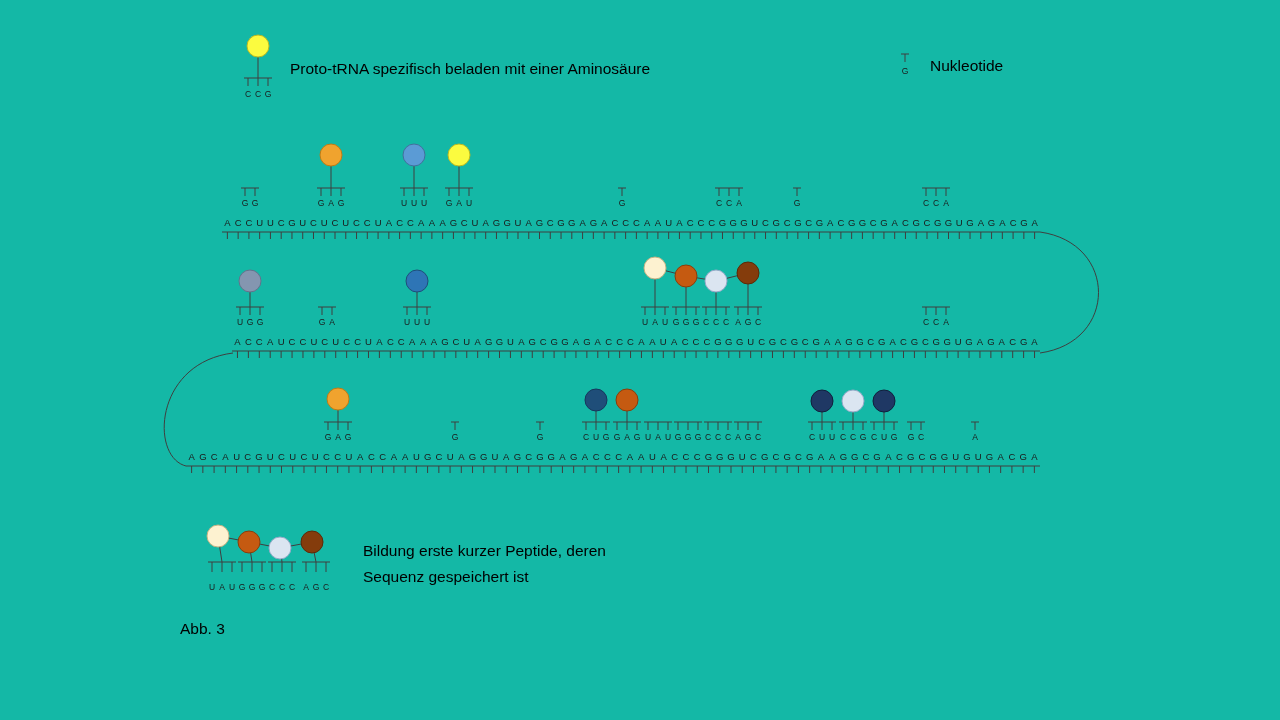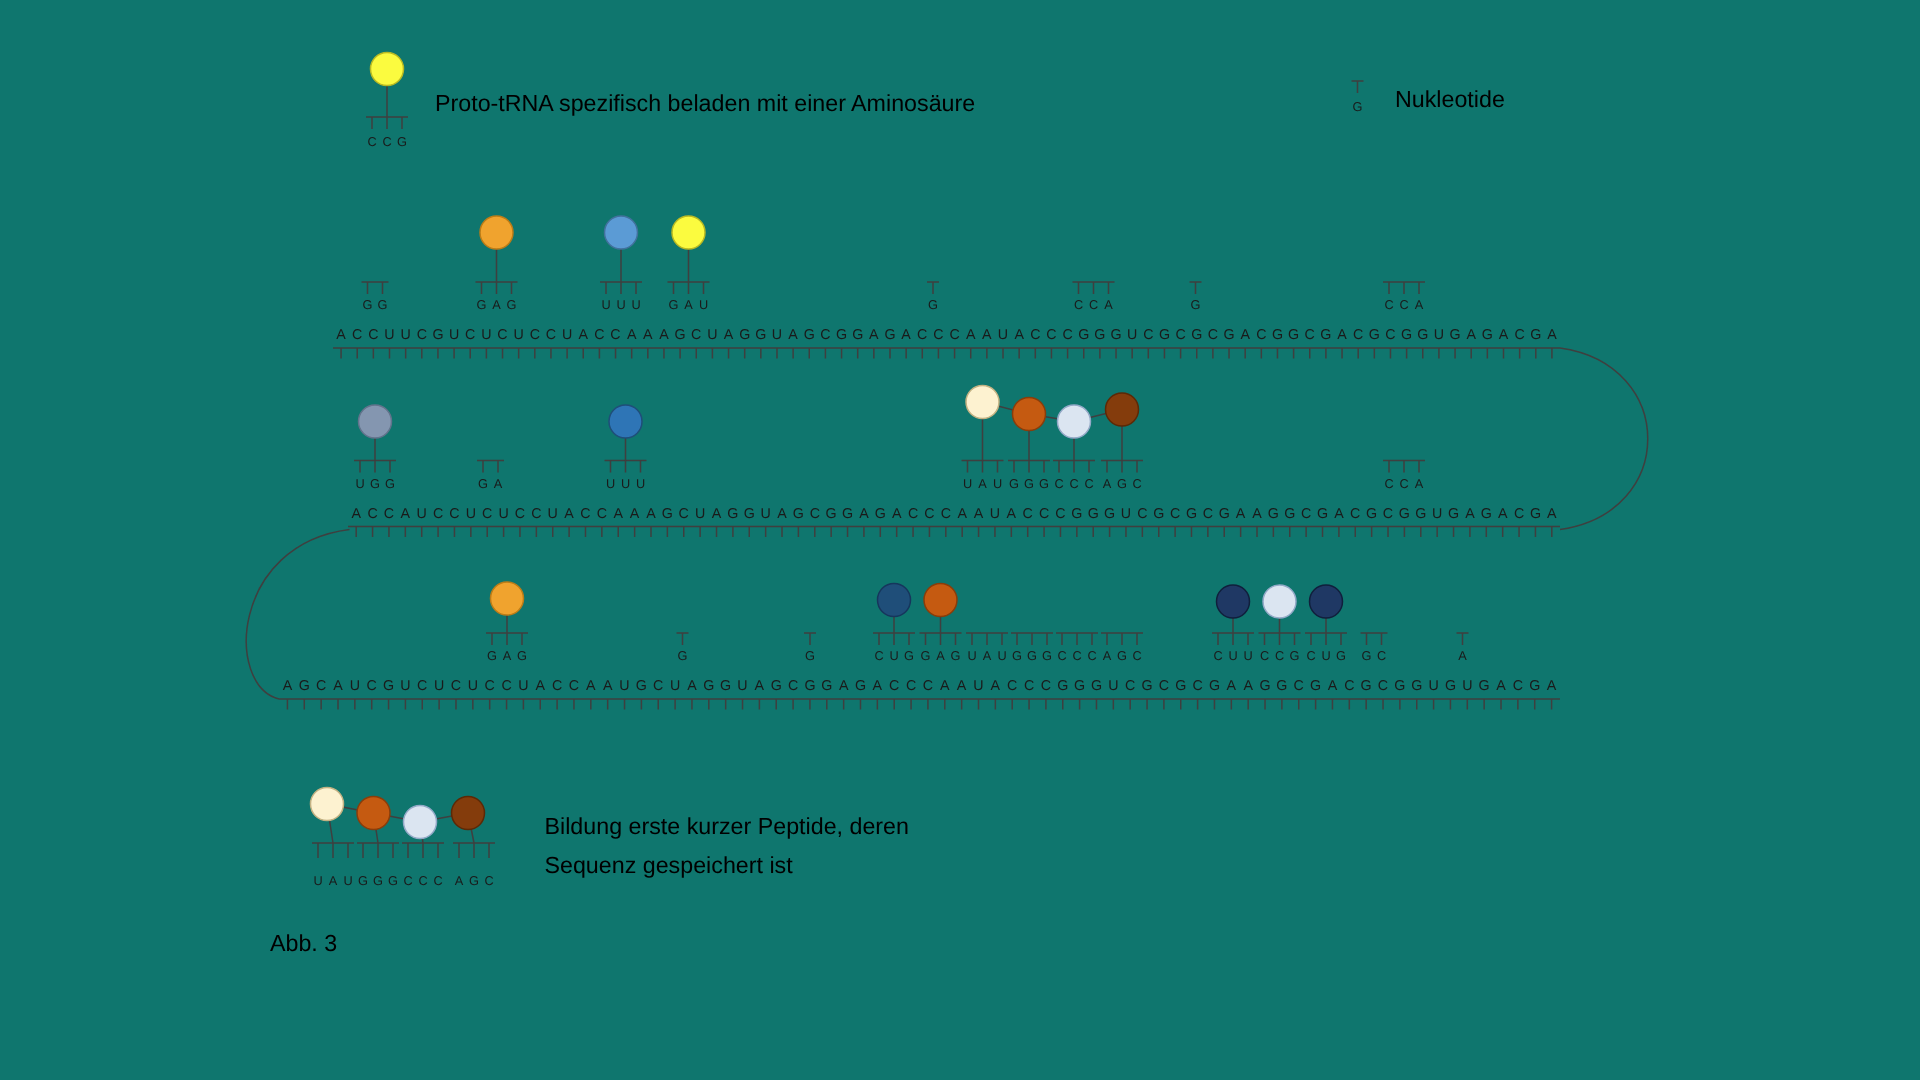--- a/index.html
+++ b/index.html
@@ -1,16 +1,16 @@
 <!DOCTYPE html>
 <html><head>
 <meta charset="utf-8">
 <style>
   html,body{margin:0;padding:0;background:#fff;}
-  .stage{position:relative;width:1280px;height:720px;background:#0f766e;overflow:hidden;}
+  .stage{position:relative;width:1280px;height:720px;background:#14b8a6;overflow:hidden;}
   svg{position:absolute;left:0;top:0;}
   svg text{font-family:"Liberation Sans","DejaVu Sans",sans-serif;fill:#1a1a1a;}
   .ln{stroke:#3f3f3f;stroke-width:1;fill:none;}
   .seq text{font-size:9.5px;text-anchor:middle;}
   .anti{font-size:8.5px;text-anchor:middle;}
   .lbl{font-size:15.5px;fill:#000;}
 </style>
 </head>
 <body>
 

